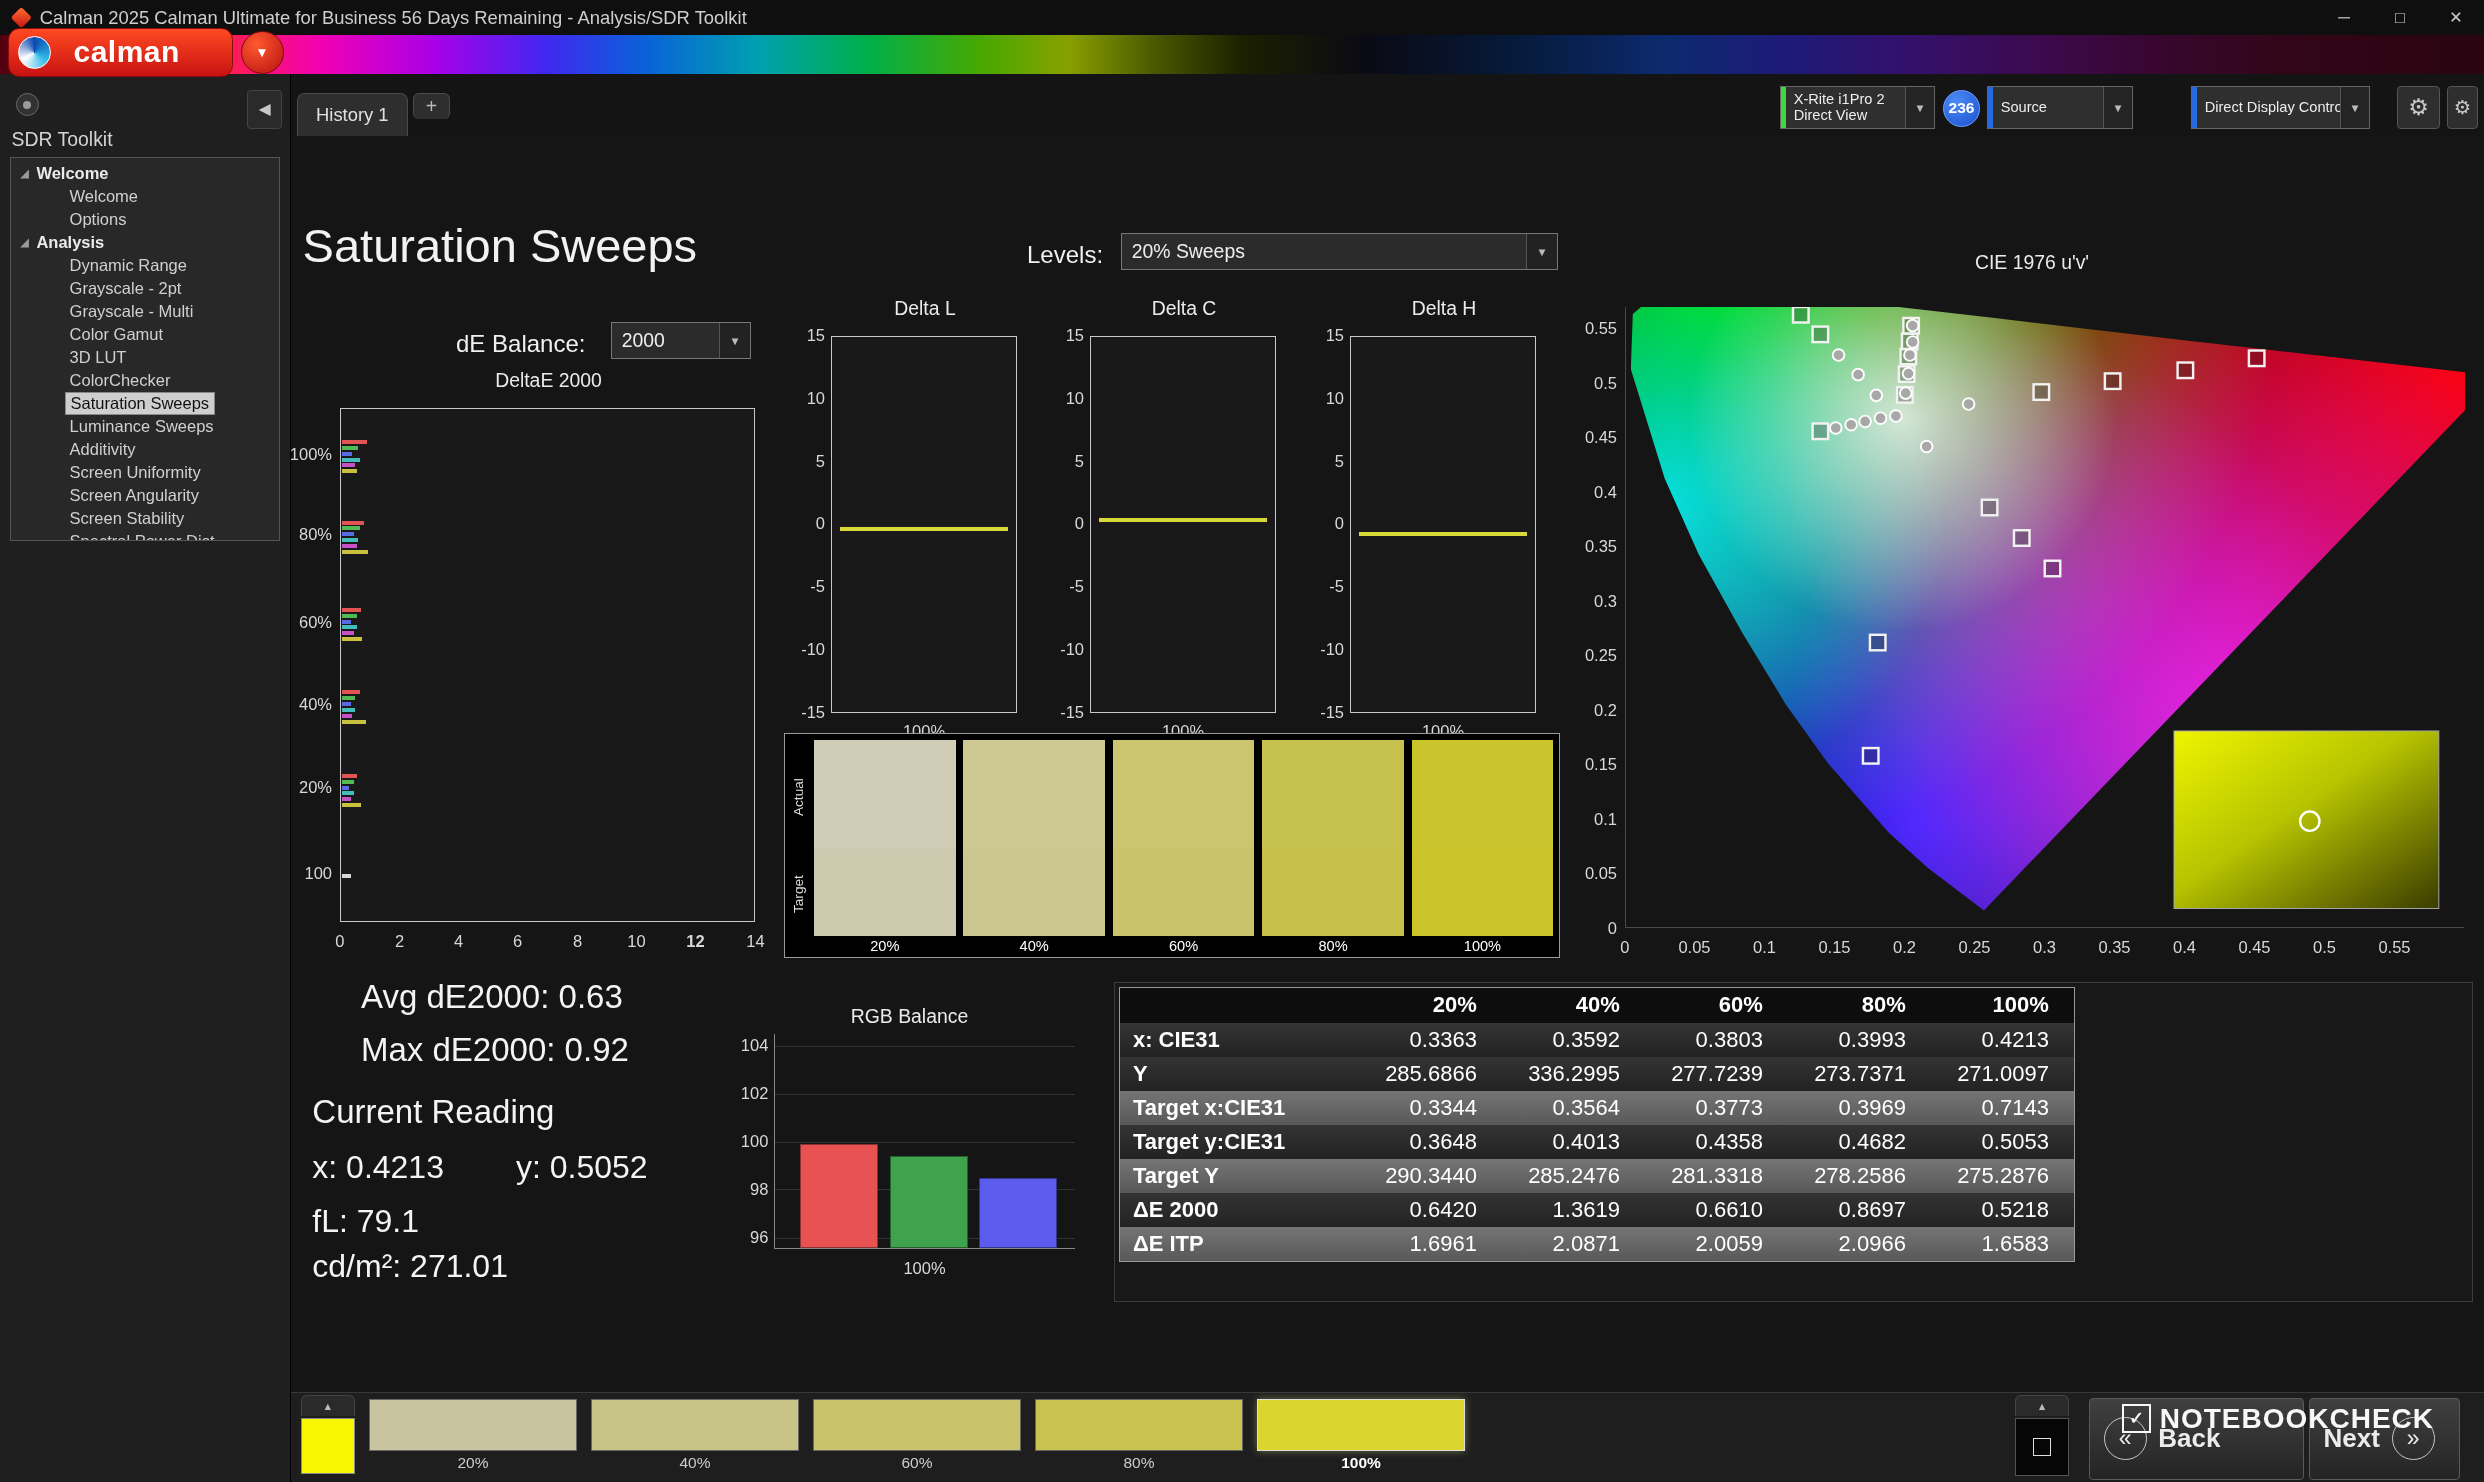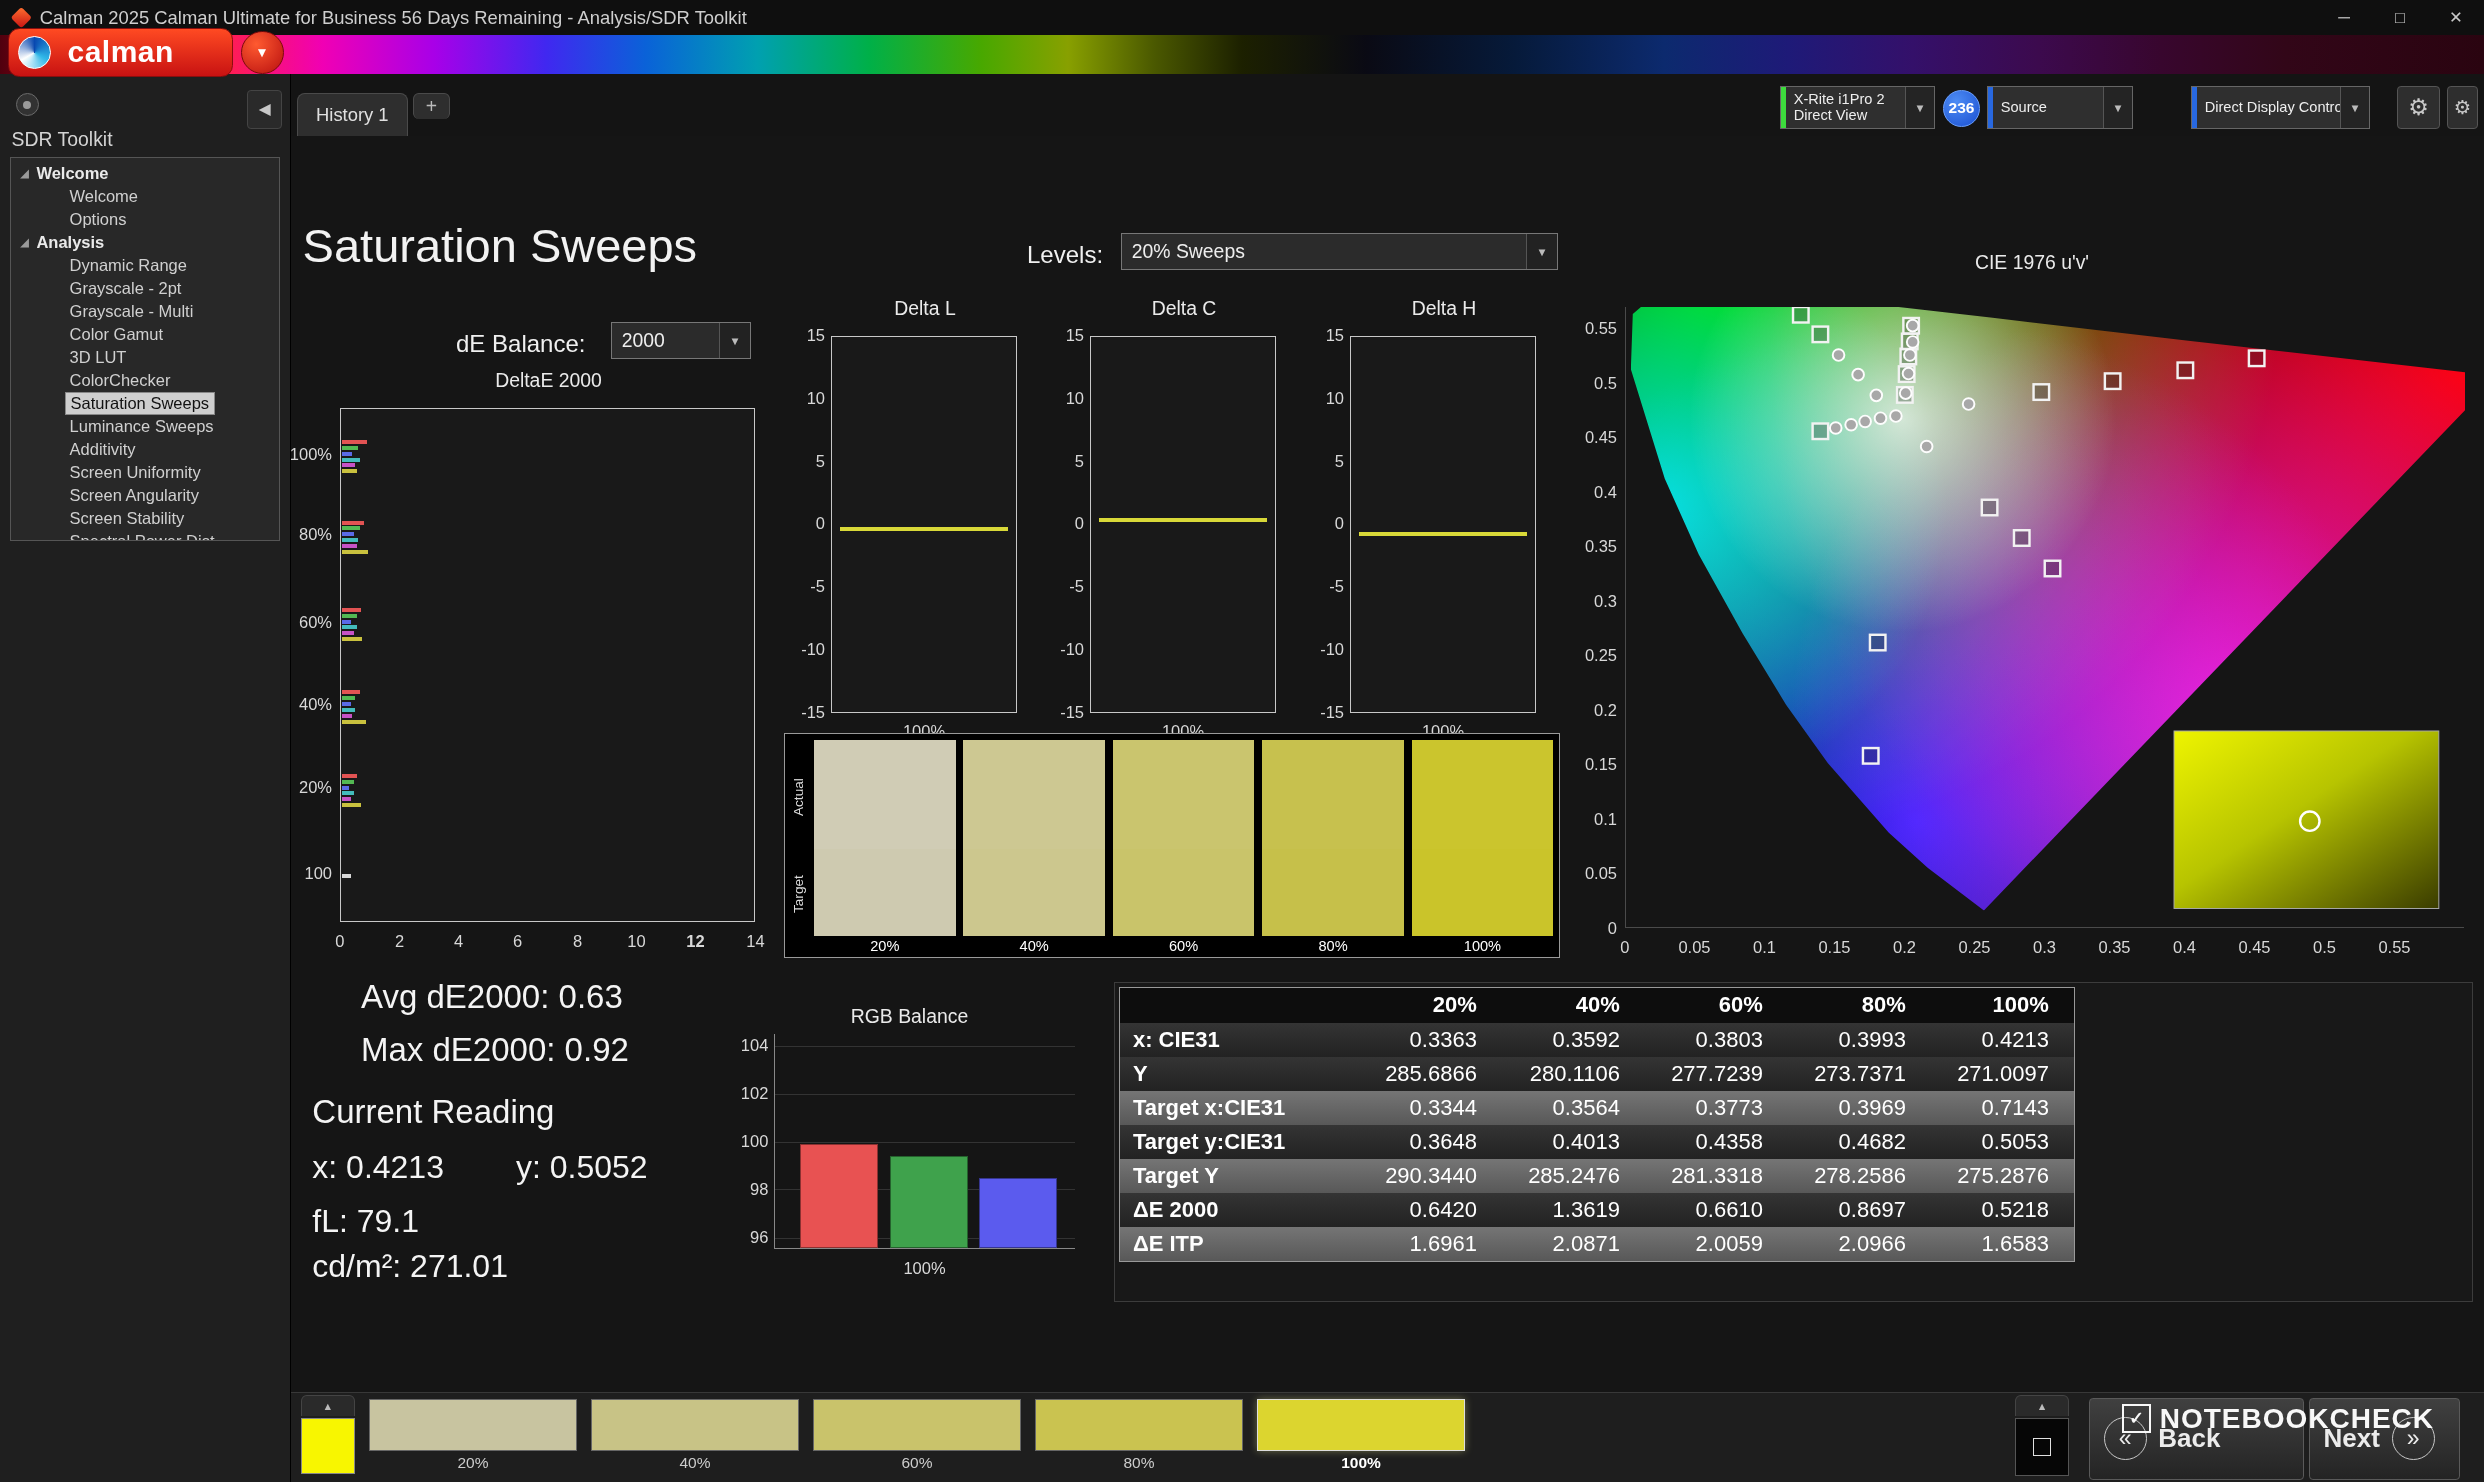--- a/index.html
+++ b/index.html
@@ -10,21 +10,21 @@
   #titlebar{position:absolute;left:0;top:0;width:2484px;height:35px;background:#0f0f0f;display:flex;align-items:center;padding-left:13.6px;gap:11.6px}
   .app-icon{width:14.6px;height:14.6px;background:linear-gradient(135deg,#ff7030,#c81212);transform:rotate(45deg);border-radius:2.9px;flex:0 0 auto}
   .wtitle{font-size:18.4px;color:#cfcfcf;white-space:nowrap}
   .win-btns{margin-left:auto;display:flex}
   .win-btn{width:56px;height:35px;display:flex;align-items:center;justify-content:center;color:#c8c8c8;font-size:16.5px;cursor:default}
 
   
   #rainbow{position:absolute;left:0;top:35px;width:2484px;height:39px;
     background:linear-gradient(90deg,#50000e 0%,#a00014 2.5%,#e8001e 6%,#ff1f4e 9%,#f000b4 13%,#a800e8 17.5%,#4028f0 22%,#0a62d8 26%,#00a0b0 30.5%,#00b048 35%,#48a800 39.5%,#88a000 43%,#4a5800 46.5%,#1c2000 50%,#0a0a14 55%,#061a3a 61%,#0c2a6e 67%,#1e1a78 72%,#34106a 77%,#3c0a4e 82%,#38062e 87%,#320618 92%,#2a0410 100%)}
   #logo{position:absolute;left:7.8px;top:27px;height:50px;display:flex;align-items:center;gap:7.8px;z-index:6}
-  .logo-box{width:225px;height:49px;border-radius:11.6px;background:linear-gradient(180deg,#ff4a22,#c81212);border:1.9px solid #8a0e0e;display:flex;align-items:center;padding:0 9.7px;gap:16px}
+  .logo-box{width:225px;height:49px;border-radius:11.6px;background:linear-gradient(180deg,#ff4a22,#c81212);border:1.9px solid #8a0e0e;display:flex;align-items:center;padding:0 9.7px;gap:22px}
   .swirl{width:33px;height:33px;border-radius:50%;background:conic-gradient(#0848b0,#30b8e8,#ffffff,#0848b0);border:1.9px solid #fff;flex:0 0 auto}
   .wordmark{font-size:30px;font-weight:bold;color:#fff;letter-spacing:0.5px}
   .logo-menu{width:43px;height:43px;border-radius:50%;background:radial-gradient(circle at 35% 30%,#ff5a30,#b80f0f);border:1.9px solid #7a0a0a;display:flex;align-items:center;justify-content:center;color:#fff;font-size:13.6px}
 
   
   #sidebar{position:absolute;left:0;top:74px;width:291px;height:1409px;background:#1f1f1f;border-right:1px solid #000}
   .pin{position:absolute;left:15.5px;top:19.4px;width:23px;height:23px;border-radius:50%;border:1.9px solid #6a6a6a;background:#323232;display:flex;align-items:center;justify-content:center}
   .pin-dot{width:7.8px;height:7.8px;border-radius:50%;background:#9a9a9a}
   .collapse{position:absolute;right:7.8px;top:15.5px;width:35px;height:39px;background:#2a2a2a;border:1px solid #444;border-radius:3.9px;display:flex;align-items:center;justify-content:center;color:#c8c8c8;font-size:15.5px}
   .side-header{position:absolute;left:11.6px;top:54px;font-size:19.4px;color:#d4d4d4}
@@ -582,21 +582,21 @@
             <div class="tcell label">x: CIE31</div>
             <div class="tcell num">0.3363</div>
             <div class="tcell num">0.3592</div>
             <div class="tcell num">0.3803</div>
             <div class="tcell num">0.3993</div>
             <div class="tcell num">0.4213</div>
           </div>
           <div class="trow dark">
             <div class="tcell label">Y</div>
             <div class="tcell num">285.6866</div>
-            <div class="tcell num">280.1106</div>
+            <div class="tcell num">336.2995</div>
             <div class="tcell num">277.7239</div>
             <div class="tcell num">273.7371</div>
             <div class="tcell num">271.0097</div>
           </div>
           <div class="trow light">
             <div class="tcell label">Target x:CIE31</div>
             <div class="tcell num">0.3344</div>
             <div class="tcell num">0.3564</div>
             <div class="tcell num">0.3773</div>
             <div class="tcell num">0.3969</div>

